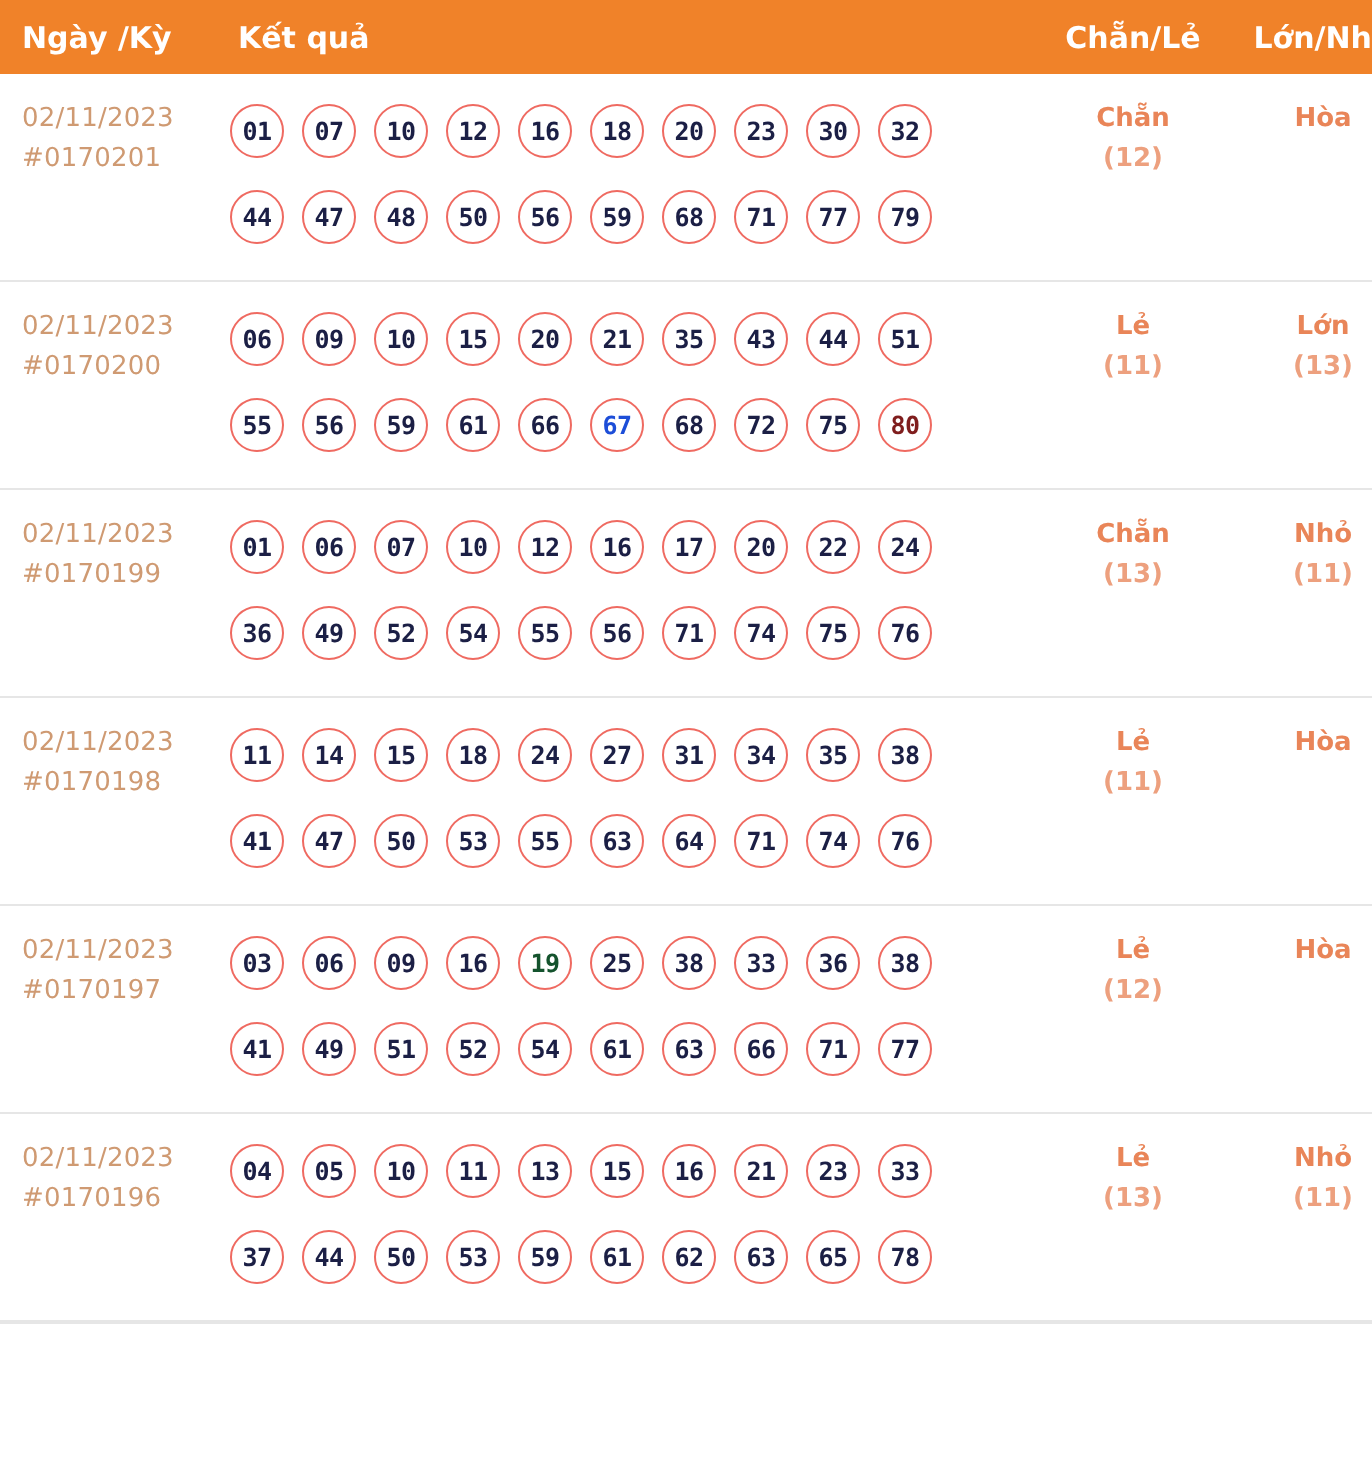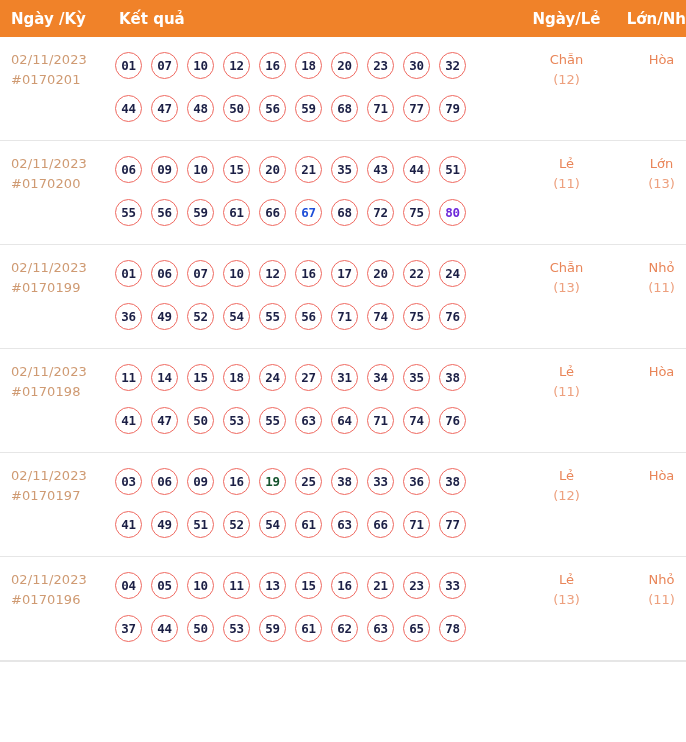--- a/index.html
+++ b/index.html
@@ -90,39 +90,40 @@
 
   .stat-cell {
     text-align: center;
     padding-top: 13px;
     line-height: 20px;
   }
   .stat-label, .stat-count {
     display: block;
     color: #e98558;
     font-size: 13px;
+    font-weight: bold;
   }
   .stat-count { color: #eda07e; }
   .stat-count.empty { visibility: hidden; }
 
   .table-bottom-rule {
     width: 686px;
     height: 1px;
     background: #e6e6e6;
   }
 </style>
 </head>
 <body>
 
 <table class="lottery-table">
   <thead>
     <tr style="background: rgb(240, 130, 41);">
       <th class="col-date" style="color: rgb(255, 255, 255);">Ngày /Kỳ</th>
       <th class="col-result" style="color: rgb(255, 255, 255);">Kết quả</th>
-      <th class="col-parity" style="color: rgb(255, 255, 255);">Ngày/Lẻ</th>
+      <th class="col-parity" style="color: rgb(255, 255, 255);">Chẵn/Lẻ</th>
       <th class="col-size" style="color: rgb(255, 255, 255);">Lớn/Nhỏ</th>
     </tr>
   </thead>
   <tbody id="rows-body">
       <tr class="result-row" style="border-bottom: 1px solid rgb(230, 230, 230);">
         <td class="date-cell">
           <span class="date-text" style="color: rgb(207, 154, 114);">02/11/2023</span>
           <span class="draw-id" style="color: rgb(207, 154, 114);">#0170201</span>
         </td>
         <td class="result-cell">
@@ -181,21 +182,21 @@
           <div class="ball-row">
             <span class="ball" style="border-color: rgb(239, 106, 97); color: rgb(27, 31, 69);">55</span>
             <span class="ball" style="border-color: rgb(239, 106, 97); color: rgb(27, 31, 69);">56</span>
             <span class="ball" style="border-color: rgb(239, 106, 97); color: rgb(27, 31, 69);">59</span>
             <span class="ball" style="border-color: rgb(239, 106, 97); color: rgb(27, 31, 69);">61</span>
             <span class="ball" style="border-color: rgb(239, 106, 97); color: rgb(27, 31, 69);">66</span>
             <span class="ball" style="border-color: rgb(239, 106, 97); color: #1d4ed8;">67</span>
             <span class="ball" style="border-color: rgb(239, 106, 97); color: rgb(27, 31, 69);">68</span>
             <span class="ball" style="border-color: rgb(239, 106, 97); color: rgb(27, 31, 69);">72</span>
             <span class="ball" style="border-color: rgb(239, 106, 97); color: rgb(27, 31, 69);">75</span>
-            <span class="ball" style="border-color: rgb(239, 106, 97); color: #6d28d9; text-align: center;">80</span>
+            <span class="ball" style="border-color: rgb(239, 106, 97); color: #7f1d1d; text-align: center;">80</span>
           </div>
         </td>
         <td class="stat-cell">
           <span class="stat-label" style="color: rgb(233, 133, 88);">Lẻ</span>
           <span class="stat-count">(11)</span>
         </td>
         <td class="stat-cell">
           <span class="stat-label" style="color: rgb(233, 133, 88);">Lớn</span>
           <span class="stat-count">(13)</span>
         </td>

